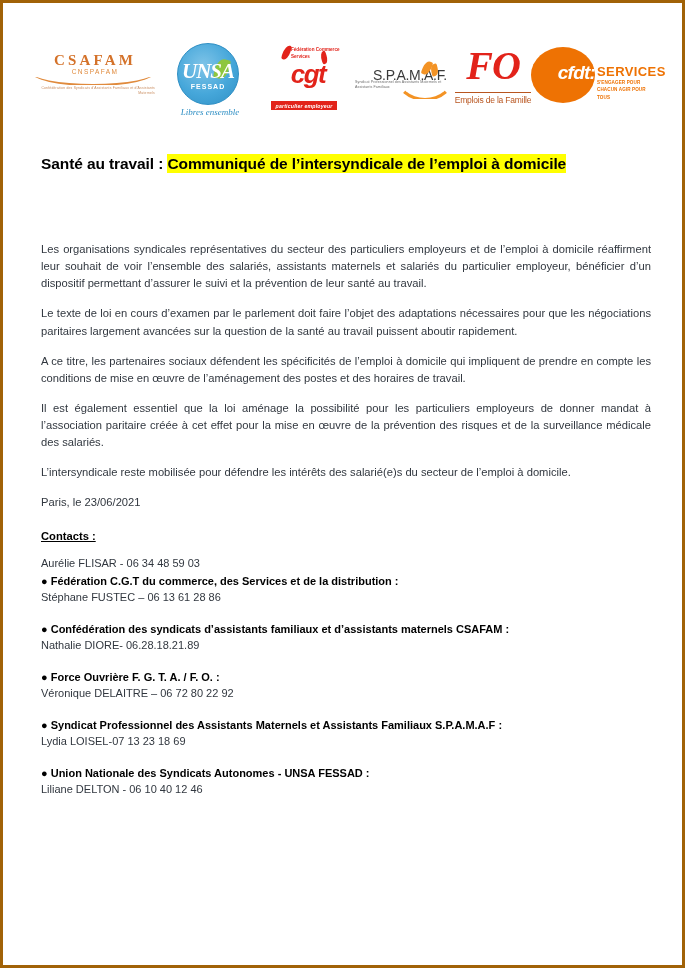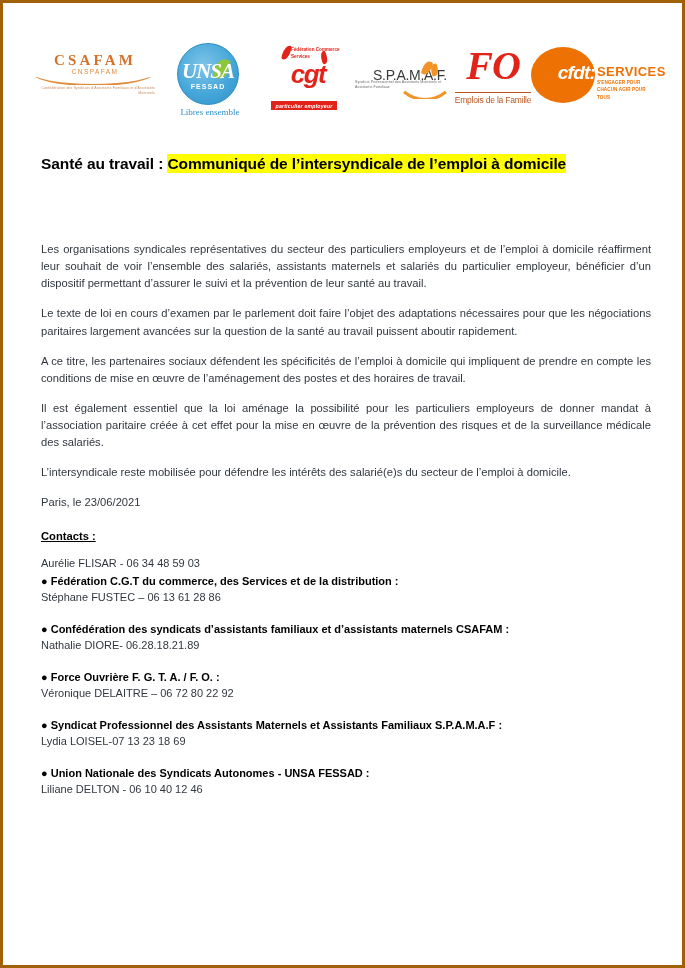--- a/index.html
+++ b/index.html
@@ -119,20 +119,21 @@
     font-weight: bold;
     color: #ffffff;
     letter-spacing: 1px;
   }
   .unsa-tag {
     position: absolute;
     left: 0; top: 66px;
     width: 82px;
     text-align: center;
     font-family: "Liberation Serif", serif;
+    font-style: italic;
     font-size: 9px;
     color: #2f8fc4;
   }
 
   
   .logo-cgt { left: 266px; top: 2px; width: 72px; height: 74px; }
   .cgt-fed {
     position: absolute;
     left: 22px; top: 4px;
     font-size: 4.6px;

